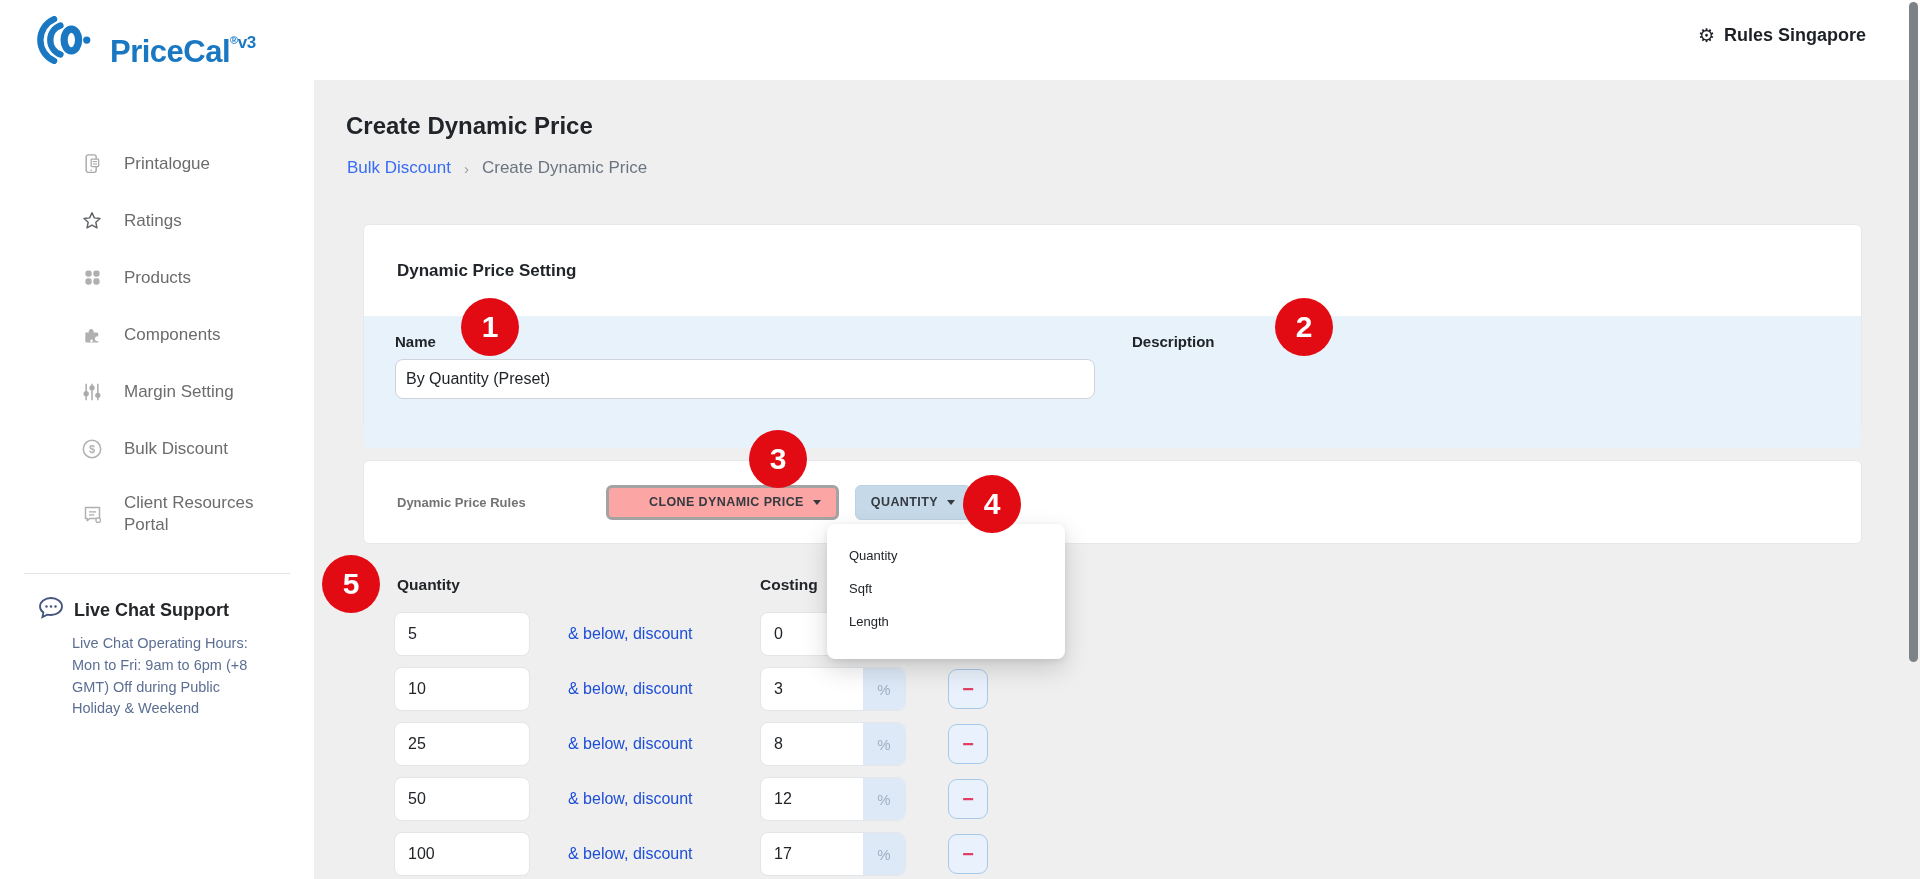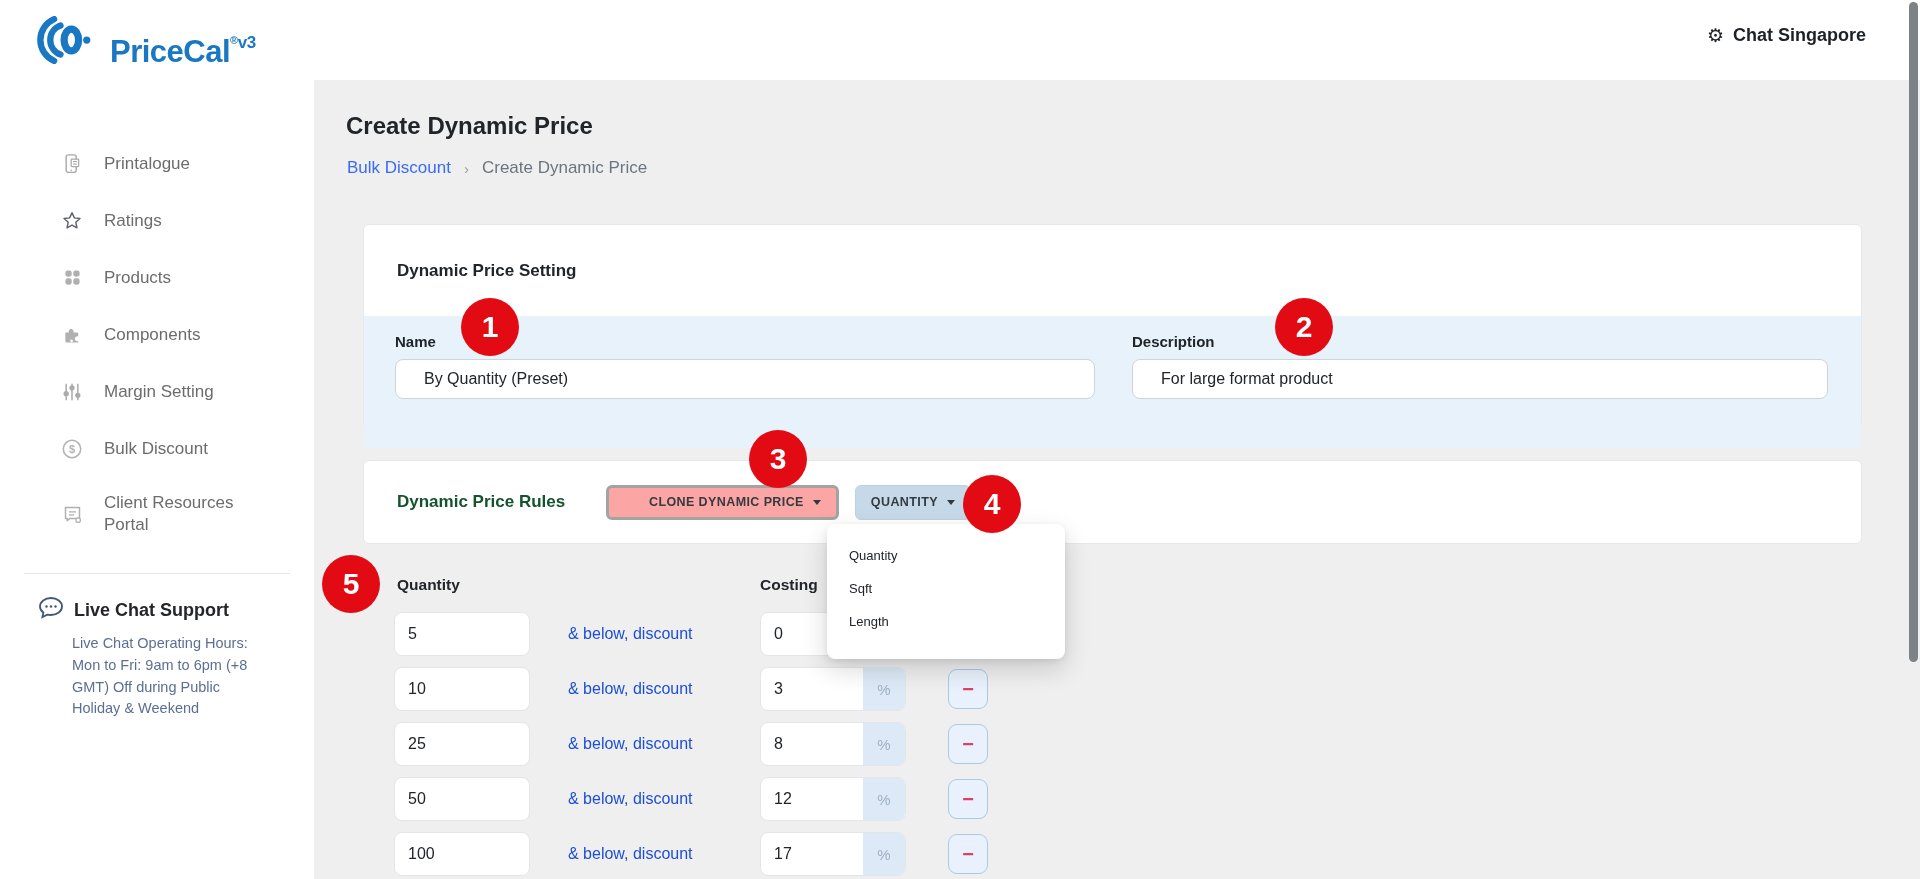--- a/index.html
+++ b/index.html
@@ -17,21 +17,21 @@
              font-size:18px; font-weight:700; color:#1d2126; cursor:pointer; }
   .gear { font-size:19px; font-weight:400; line-height:1; }
 
   
   .scroll-thumb { position:absolute; right:2px; top:2px; width:9px; height:660px; border-radius:5px;
                   background:#7d8287; z-index:70; }
 
   
   .sidebar { position:absolute; top:80px; left:0; width:314px; height:799px; background:#fff; }
   .nav { padding-top:55px; }
-  .nav-item { display:flex; align-items:center; min-height:57px; padding-left:60px; gap:20px;
+  .nav-item { display:flex; align-items:center; min-height:57px; padding-left:80px; gap:20px;
               color:#6c6c6c; font-size:17px; cursor:pointer; }
   .nav-item .ico { width:24px; display:flex; justify-content:center; align-items:center; }
   .nav-item.tall { min-height:74px; }
   .nav-item.tall .lbl { width:140px; line-height:1.3; }
   .side-divider { border-top:1px solid #e4e4e4; margin:22px 24px 0 24px; }
   .live-chat { padding:22px 20px 0 38px; }
   .lc-head { display:flex; align-items:center; gap:10px; font-size:18px; font-weight:700; color:#24262a; }
   .lc-sub { margin:8px 0 0 34px; width:182px; font-size:14.5px; line-height:1.5; color:#5c6f93; }
 
   
@@ -46,24 +46,24 @@
           border:1px solid #e6e8eb; border-radius:6px; }
   .card-setting { top:224px; height:205px; }
   .cs-header { height:91px; display:flex; align-items:center; padding:0 33px;
                font-size:17px; font-weight:700; color:#212529; }
   .cs-body { height:132px; background:#e8f2fb; border-radius:0 0 6px 6px;
              display:flex; gap:37px; padding:17px 33px 0 31px; }
   .field-name { width:700px; }
   .field-desc { flex:1; }
   .field label { display:block; font-size:15px; font-weight:700; color:#212529; margin-bottom:9px; }
   .field input { width:100%; height:40px; border:1px solid #ced4da; border-radius:8px; background:#fff;
-                 padding:0 28px; font-size:16px; color:#212529; font-family:inherit; }
+                 padding:0 10px; font-size:16px; color:#212529; font-family:inherit; }
 
   .card-rules { top:460px; height:84px; display:flex; align-items:center; padding:0 33px; }
-  .cr-title { width:209px; font-size:17px; font-weight:700; color:#14532d; }
+  .cr-title { width:209px; font-size:13px; font-weight:700; color:#737373; }
   .btn { height:35px; border-radius:6px; display:inline-flex; align-items:center; gap:9px; padding:0 15px;
          font-size:12.5px; font-weight:700; letter-spacing:.4px; color:#343a40;
          font-family:inherit; cursor:pointer; white-space:nowrap; }
   .btn-clone { background:#fca5a5; border:3px solid #a3a3a3;padding-left:40px; }
   .btn-type  { background:#c6d9e8; border:1px solid #bcd1e2; margin-left:16px; }
   .caret { width:0; height:0; border-left:4.5px solid transparent; border-right:4.5px solid transparent;
            border-top:5px solid #343a40; }
 
   
   .dropdown { position:absolute; left:827px; top:524px; width:238px; height:135px; background:#fff;
@@ -103,21 +103,21 @@
       <svg width="58" height="48" viewBox="0 0 64 52">
         <path d="M20 3 A 25 25 0 0 0 20 49" fill="none" stroke="#1a78c2" stroke-width="7" stroke-linecap="round"></path>
         <path d="M27 10 A 17 17 0 0 0 27 42" fill="none" stroke="#1a78c2" stroke-width="7" stroke-linecap="round"></path>
         <ellipse cx="39" cy="26" rx="8" ry="12" fill="none" stroke="#1a78c2" stroke-width="8"></ellipse>
         <circle cx="56" cy="26" r="4" fill="#1a78c2"></circle>
       </svg>
       <div class="logo-text"><span>PriceCal</span><span class="logo-sup">®</span><span class="logo-ver">v3</span></div>
     </div>
     <div class="account">
       <span class="gear">⚙</span>
-      <span>Chat Singapore</span>
+      <span>Rules Singapore</span>
     </div>
   </div>
 
   <div class="sidebar">
     <div class="nav">
       <div class="nav-item">
         <span class="ico">
           <svg width="20" height="22" viewBox="0 0 24 26">
               <rect x="5" y="2" width="12" height="21" rx="2.5" fill="none" stroke="#a8a8a8" stroke-width="1.7"></rect>
               <rect x="11" y="7" width="9" height="9" rx="1" fill="#fff" stroke="#a8a8a8" stroke-width="1.5"></rect>
@@ -216,21 +216,20 @@
 
   <div class="card card-setting">
     <div class="cs-header">Dynamic Price Setting</div>
     <div class="cs-body">
       <div class="field field-name">
         <label>Name</label>
         <input type="text" value="By Quantity (Preset)" style="">
       </div>
       <div class="field field-desc">
         <label>Description</label>
-        <input type="text" value="For large format product" style="">
       </div>
     </div>
   </div>
 
   <div class="card card-rules">
     <div class="cr-title">Dynamic Price Rules</div>
     <button class="btn btn-clone">
       <span>CLONE DYNAMIC PRICE</span>
       <span class="caret"></span>
     </button>

